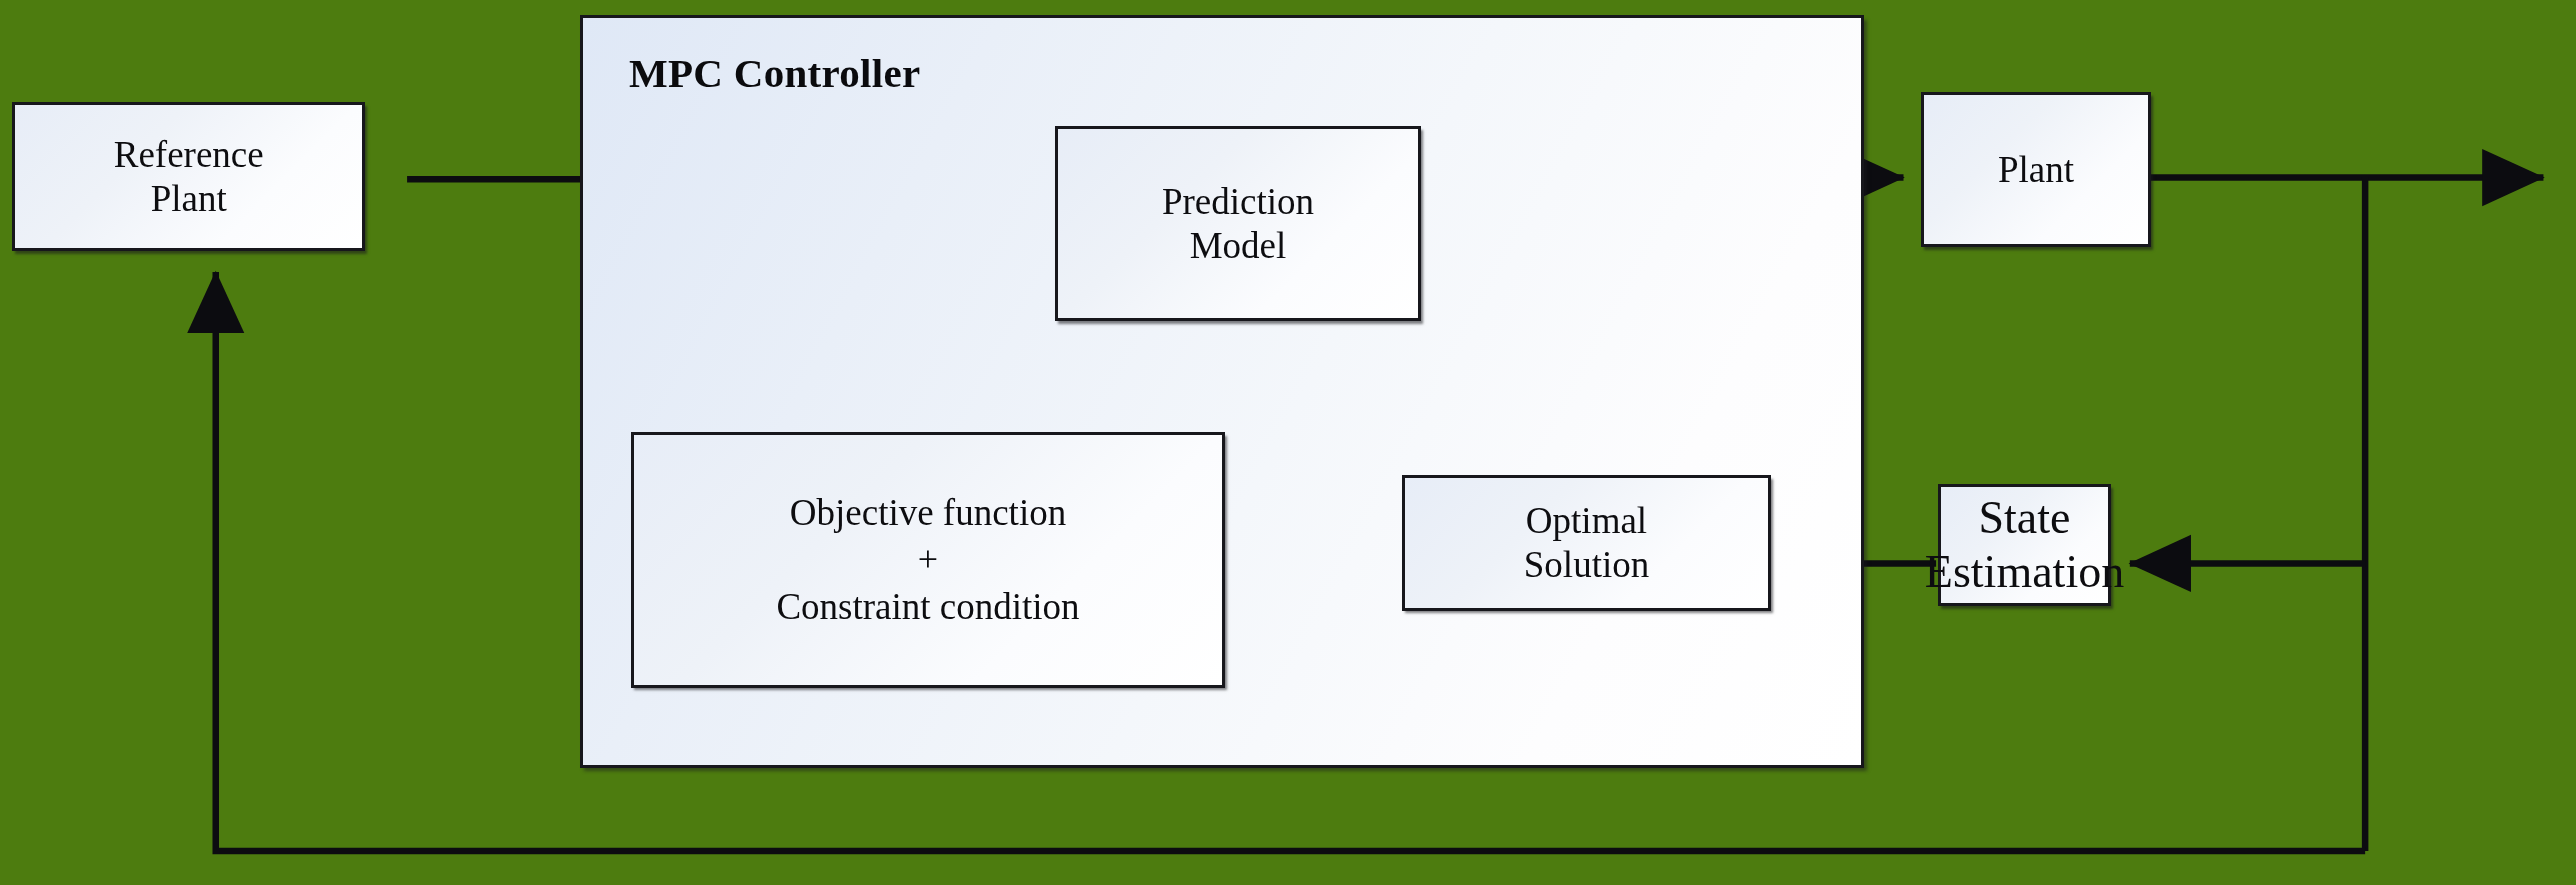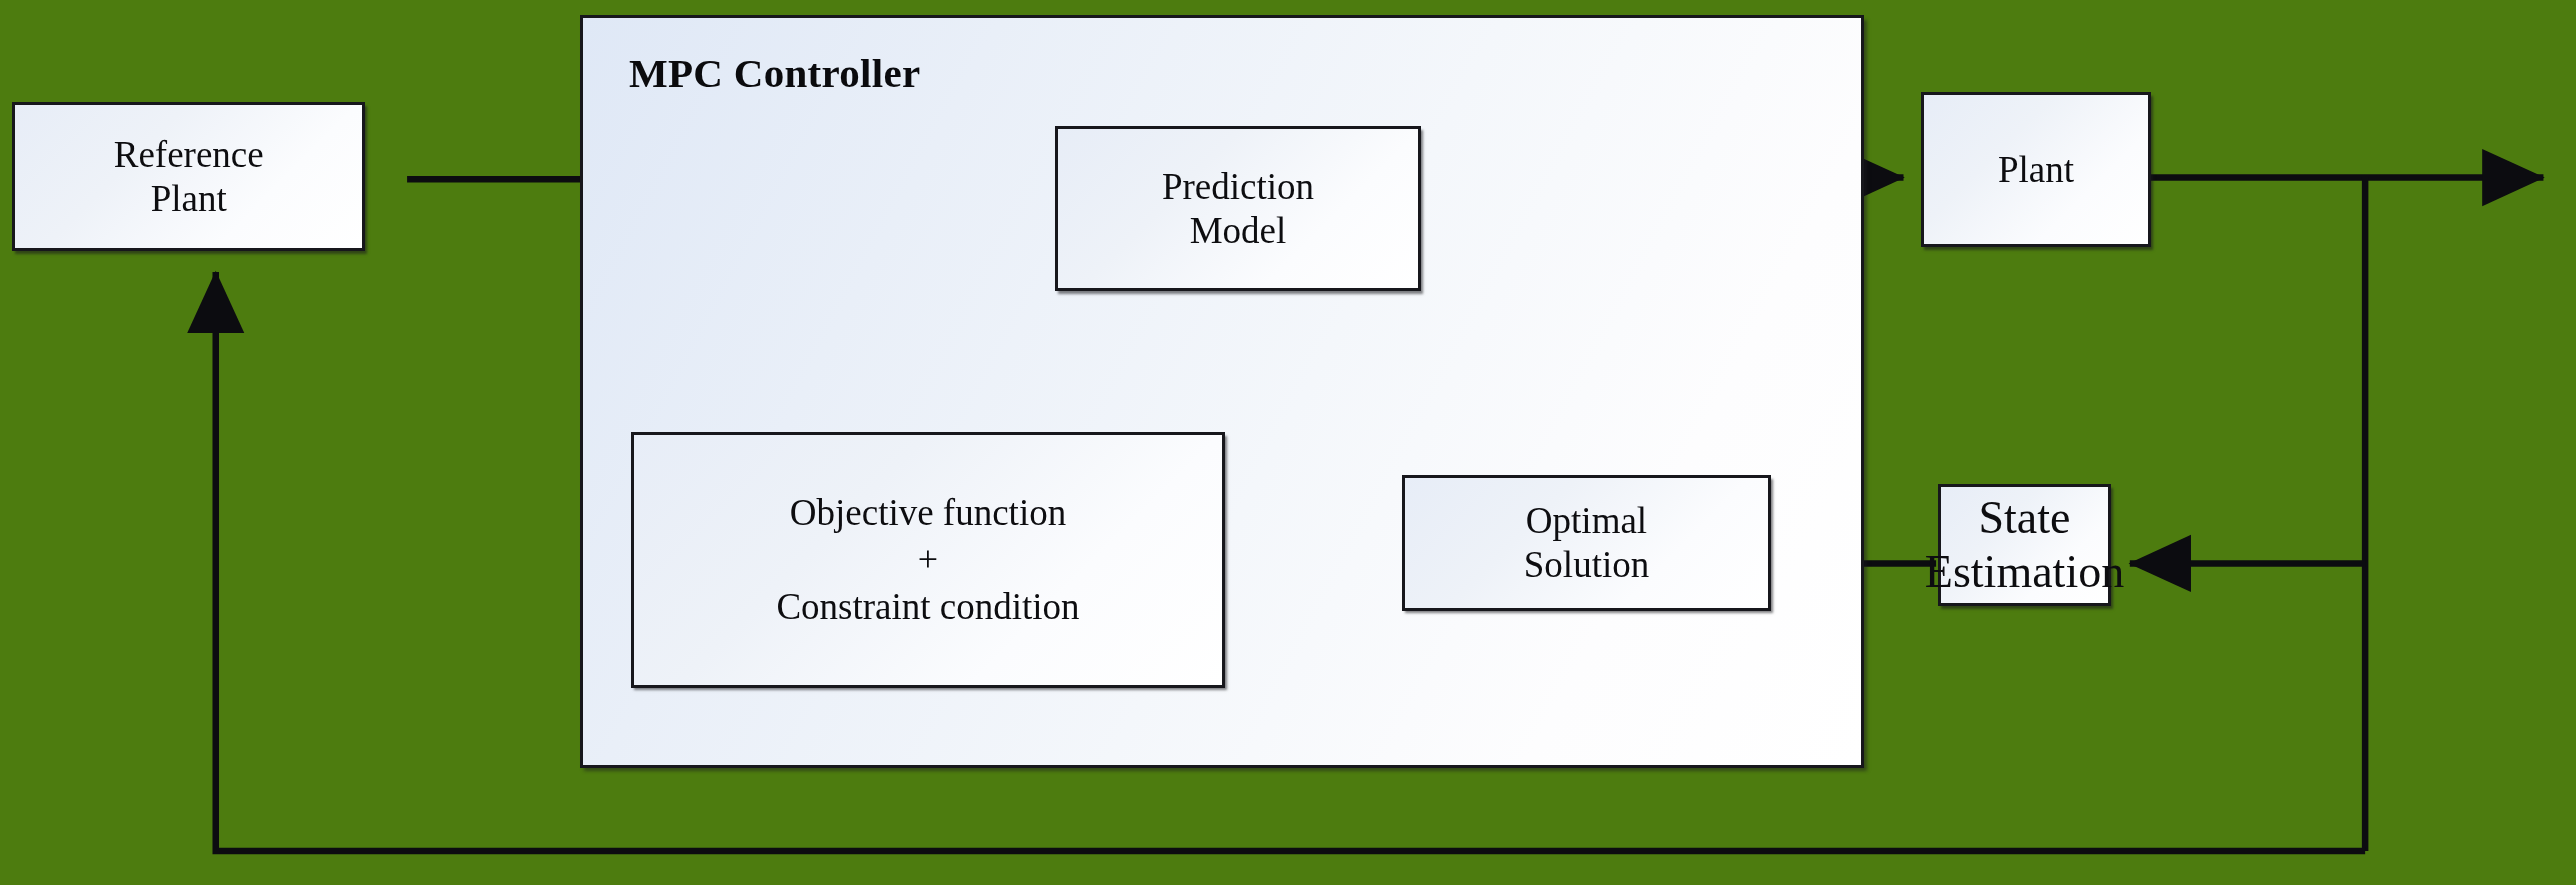--- a/index.html
+++ b/index.html
@@ -67,21 +67,21 @@
     color: #0b0b0e;
     letter-spacing: 0.3px;
     white-space: nowrap;
     z-index: 4;
   }
   
   #node-reference-input {
     left: 12.2px;  top: 102px;  width: 353px;  height: 149px;  font-size: 37px;
   }
   #node-prediction-model {
-    left: 1055px; top: 126px; width: 366px; height: 165px; font-size: 37px;
+    left: 1055px; top: 126px; width: 366px; height: 195px; font-size: 37px;
   }
   #node-objective {
     left: 631px;  top: 432px;  width: 594px;  height: 256px; font-size: 37px;
   }
   #node-optimal-solution {
     left: 1402px; top: 475px; width: 369px; height: 136px; font-size: 37px;
   }
   #node-plant {
     left: 1921px; top: 92px; width: 230px; height: 155px; font-size: 37px;
   }

